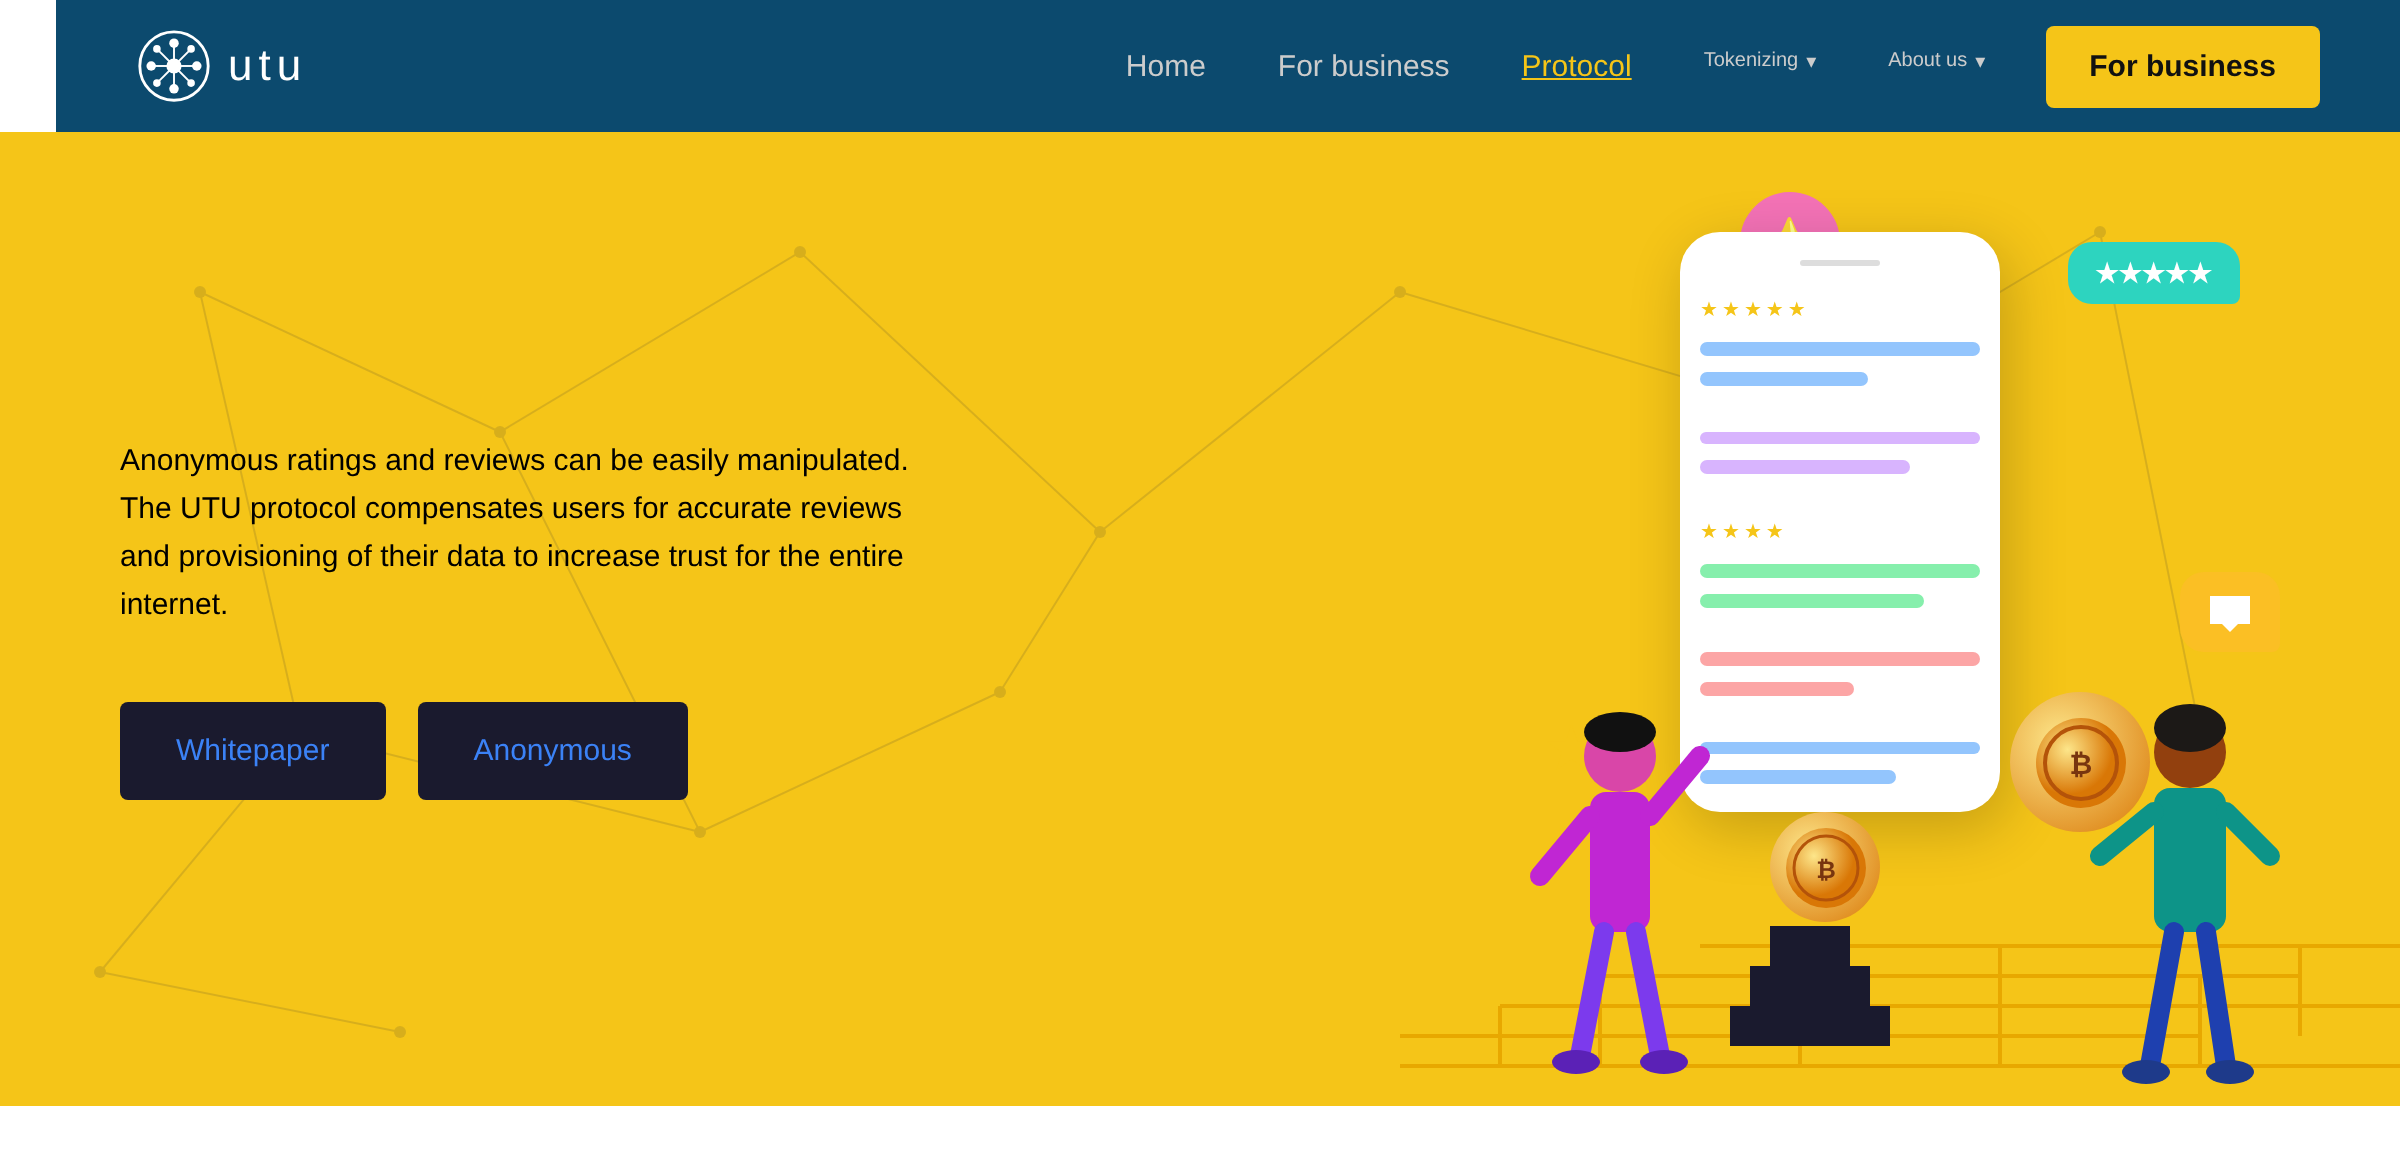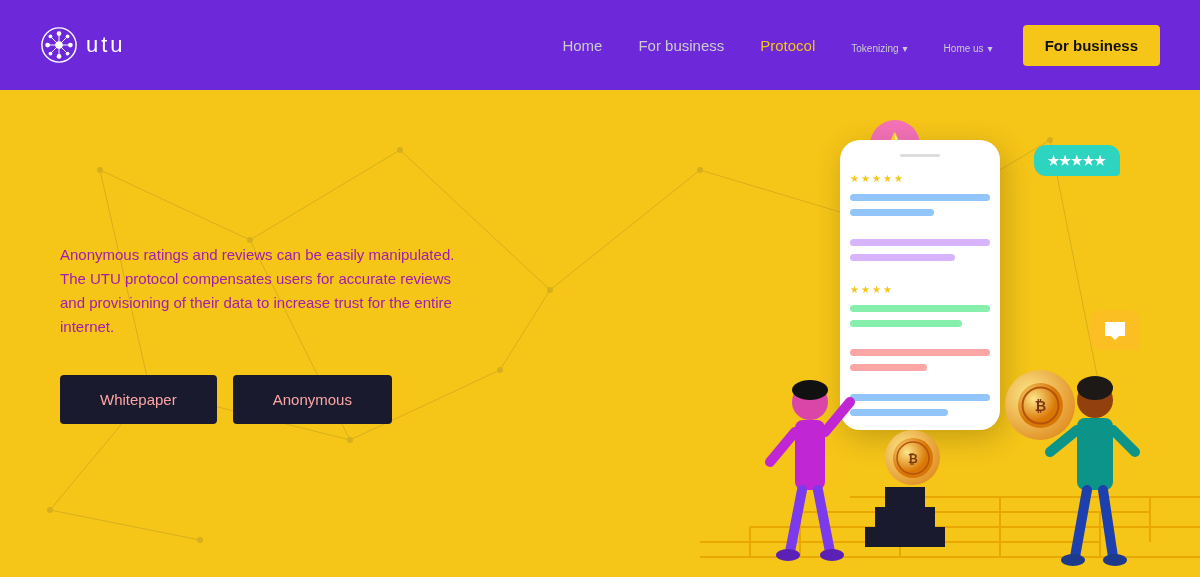--- a/index.html
+++ b/index.html
@@ -1,58 +1,60 @@
 <!DOCTYPE html>
 <html><head>
   <meta charset="utf-8">
   <style>
     * { margin: 0; padding: 0; box-sizing: border-box; }
     body { font-family: 'Segoe UI', Arial, sans-serif; width: 1200px; height: 577px; overflow: hidden; }
 
     
     .navbar {
-      background: #6d28d9;
-      height: 90px;
+      background: #0c4a6e;
+      height: 66px;
       display: flex;
       align-items: center;
       padding: 0 40px;
       position: relative;
       z-index: 10;
+      margin-left: 28px;
     }
     .logo-area {
       display: flex;
       align-items: center;
       gap: 8px;
       color: white;
       font-size: 22px;
       font-weight: 300;
       letter-spacing: 3px;
       text-transform: lowercase;
     }
     .logo-icon {
       width: 38px;
       height: 38px;
     }
     .nav-links {
       display: flex;
-      align-items: flex-end;
+      align-items: flex-start;
       gap: 36px;
       margin-left: auto;
       margin-right: 30px;
     }
     .nav-link {
       color: #ccc;
       text-decoration: none;
       font-size: 15px;
       font-weight: 400;
       cursor: pointer;
       white-space: nowrap;
     }
     .nav-link.active {
       color: #f5c518;
+      text-decoration: underline;
     }
     .nav-link-with-arrow {
       display: flex;
       align-items: center;
       gap: 4px;
       color: #ccc;
       font-size: 15px;
       cursor: pointer;
     }
     .nav-link-with-arrow span {
@@ -96,34 +98,34 @@
     }
     .hero-title {
       font-size: 48px;
       font-weight: 800;
       color: #111;
       line-height: 1.1;
       margin-bottom: 24px;
     }
     .hero-subtitle {
       font-size: 15px;
-      color: #a21caf;
+      color: #000000;
       line-height: 1.6;
       margin-bottom: 36px;
       max-width: 420px;
     }
     .hero-buttons {
       display: flex;
       gap: 16px;
     }
     .btn-dark {
       background: #1a1a2e;
-      color: #fca5a5;
+      color: #3b82f6;
       border: none;
-      padding: 16px 40px;
+      padding: 16px 28px;
       font-size: 15px;
       font-weight: 500;
       cursor: pointer;
       border-radius: 4px;
     }
 
     
     .hero-illustration {
       position: absolute;
       right: 0;
@@ -285,21 +287,21 @@
 
   <div class="nav-links">
     <a class="nav-link">Home</a>
     <a class="nav-link">For business</a>
     <a class="nav-link active">Protocol</a>
     <div class="nav-link-with-arrow">
       <span>Tokenizing</span>
       <span>▾</span>
     </div>
     <div class="nav-link-with-arrow">
-      <span>Home us</span>
+      <span>About us</span>
       <span>▾</span>
     </div>
   </div>
 
   <button class="nav-cta">For business</button>
 </nav>
 
 <section class="hero">
 
   <svg class="hero-bg-svg" viewBox="0 0 1200 487" xmlns="http://www.w3.org/2000/svg">

